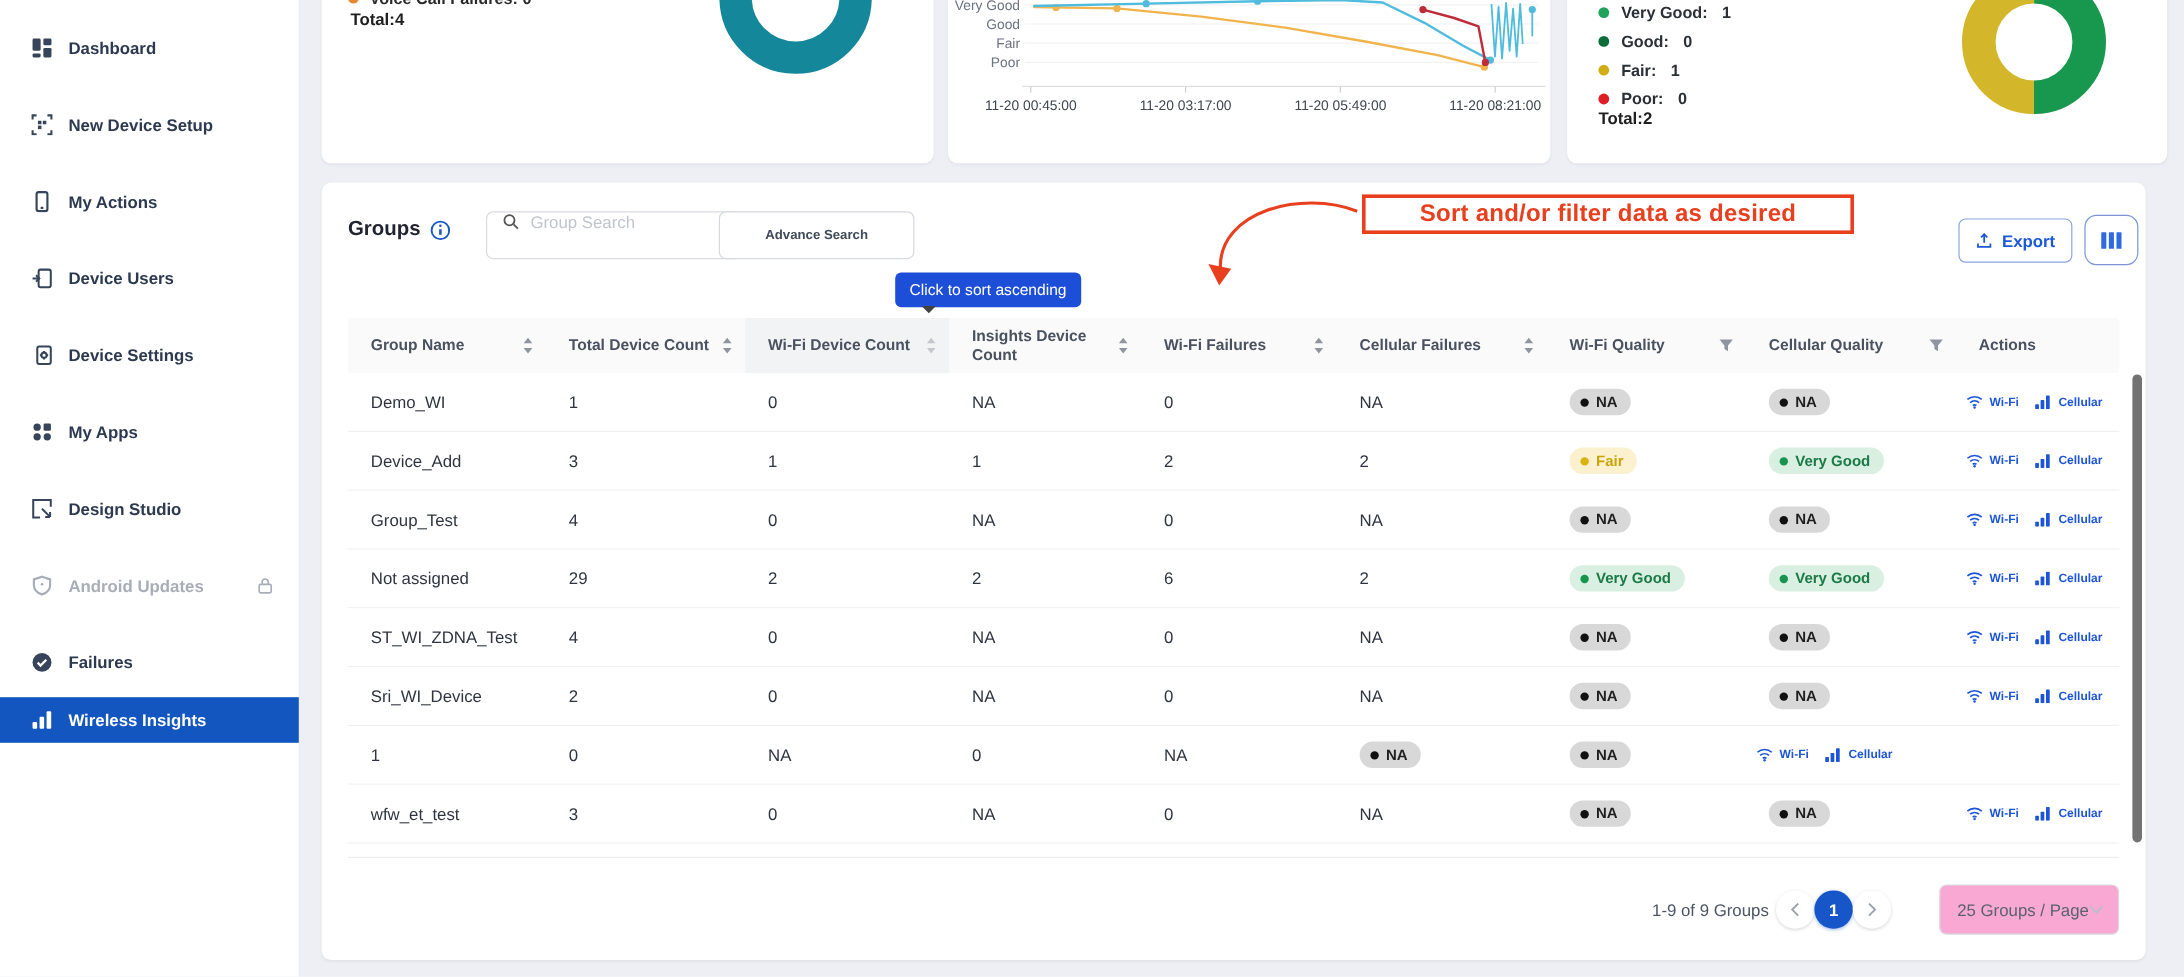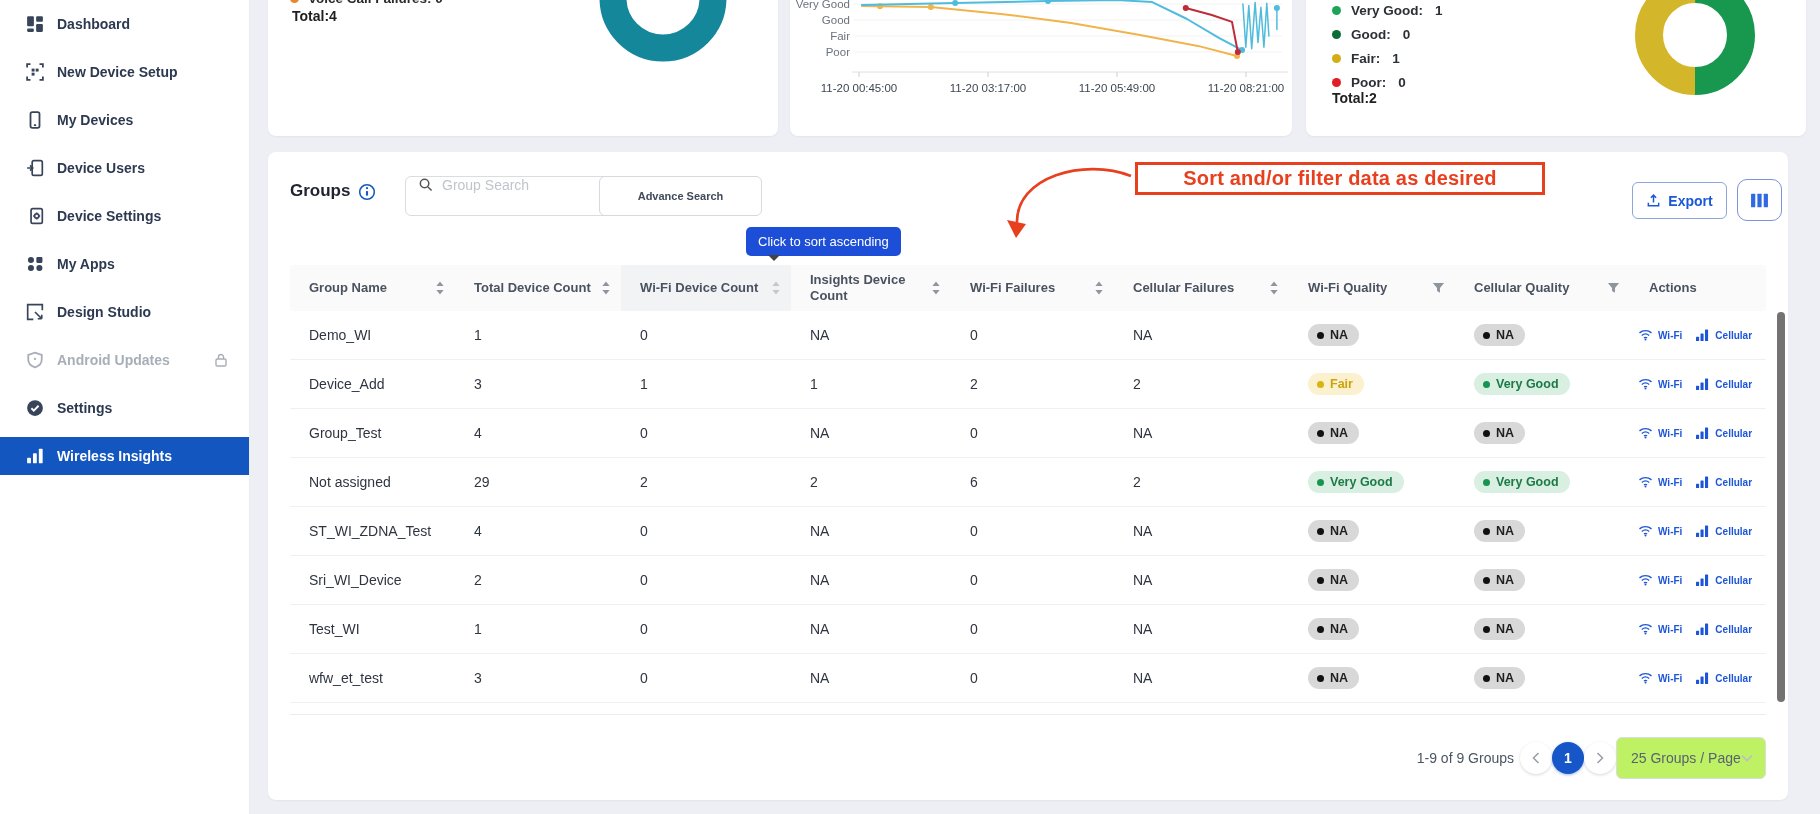--- a/index.html
+++ b/index.html
@@ -2,21 +2,21 @@
 <html><head>
 <meta charset="utf-8">
 <style>
   * { margin:0; padding:0; box-sizing:border-box; }
   html,body { width:1820px; height:814px; overflow:hidden; }
   body { font-family:"Liberation Sans", sans-serif; background:#edeff4; position:relative; }
   #app { position:absolute; inset:0; }
 
   
   .sidebar { position:absolute; left:0; top:0; width:250px; height:814px; background:#fff; border-right:1px solid #e9ecf1; z-index:5; display:flex; flex-direction:column; }
-  .side-item { height:48px; display:flex; align-items:center; padding-left:26px; gap:13px; color:#2c3950; font-size:14px; font-weight:700; cursor:pointer; position:relative; }
+  .side-item { height:48px; display:flex; align-items:center; padding-left:26px; gap:13px; color:#2c3950; font-size:14px; font-weight:700; cursor:pointer; position:relative;margin-top:16px; }
   .side-item .icn { width:18px; height:18px; color:#37445a; flex:0 0 18px; display:flex; }
   .side-item .icn svg { width:18px; height:18px; }
   .side-item.disabled { color:#a8aeb8; }
   .side-item.disabled .icn { color:#a8aeb8; }
   .side-item .lock { position:absolute; right:20px; width:16px; height:16px; color:#a8aeb8; }
   .side-item .lock svg { width:16px; height:16px; }
   .side-item.active { background:#1456c0; color:#fff; height:38px; margin:5px 0; }
   .side-item.active .icn { color:#fff; }
 
   
@@ -75,21 +75,21 @@
   .alink { display:inline-flex; align-items:center; gap:5px; color:#1d55d9; font-size:10px; font-weight:700; cursor:pointer; white-space:nowrap; }
   .alink svg { width:15px; height:12px; }
 
   .vscroll { position:absolute; left:1509px; top:160px; width:8px; height:390px; background:#737373; border-radius:4px; cursor:pointer; }
 
   .pagebar { position:absolute; left:22px; right:22px; top:562px; bottom:0; border-top:1px solid #ededed; display:flex; align-items:center; justify-content:flex-end; padding-right:0; }
   .psummary { font-size:14px; color:#4b5563; margin-right:6px; }
   .pcircle { width:32px; height:32px; border-radius:50%; display:flex; align-items:center; justify-content:center; background:#fff; box-shadow:0 1px 3px rgba(0,0,0,.16); color:#9aa1ab; cursor:pointer; }
   .pcircle svg { width:8px; height:12px; }
   .pcircle.current { background:#1656c8; color:#fff; font-size:14px; font-weight:700; box-shadow:0 1px 3px rgba(21,86,200,.4); }
-  .psize { width:150px; height:42px; border:1px solid #d9dce1; border-radius:6px; display:flex; align-items:center; justify-content:space-between; padding:0 12px 0 14px; font-size:14px; color:#5a6270; background:#bef264; cursor:pointer; }
+  .psize { width:150px; height:42px; border:1px solid #d9dce1; border-radius:6px; display:flex; align-items:center; justify-content:space-between; padding:0 12px 0 14px; font-size:14px; color:#5a6270; background:#f9a8d4; cursor:pointer;margin-left:40px; }
   .psize .chv { width:12px; height:8px; color:#b9bec7; display:flex; }
   .psize .chv svg { width:12px; height:8px; }
 
   
   .anno-box { position:absolute; left:1135px; top:162px; width:410px; height:33px; border:3px solid #e8401f; background:#fff; color:#e8401f; font-size:20px; font-weight:700; display:flex; align-items:center; justify-content:center; z-index:9; letter-spacing:.2px; }
   .anno-arrow { position:absolute; left:980px; top:166px; width:200px; height:85px; z-index:9; pointer-events:none; }
 </style>
 </head>
 <body>
 
@@ -118,21 +118,21 @@
         </span>
         <span>New Device Setup</span>
       </div>
       <div class="side-item">
         <span class="icn">
           <svg viewBox="0 0 16 16" fill="none" stroke="currentColor" stroke-width="1.6">
             <rect x="4" y="1" width="8" height="14" rx="1.6"></rect>
             <path d="M7 12.6h2"></path>
           </svg>
         </span>
-        <span>My Devices</span>
+        <span>My Actions</span>
       </div>
       <div class="side-item">
         <span class="icn">
           <svg viewBox="0 0 16 16" fill="none" stroke="currentColor" stroke-width="1.5">
             <rect x="5.5" y="1.5" width="9" height="13" rx="1.5"></rect>
             <path d="M1 8h5M3.6 5.6 6 8l-2.4 2.4"></path>
           </svg>
         </span>
         <span>Device Users</span>
       </div>
@@ -179,21 +179,21 @@
             <path d="M5.5 7V5a2.5 2.5 0 0 1 5 0v2"></path>
           </svg></span>
       </div>
       <div class="side-item">
         <span class="icn">
           <svg viewBox="0 0 16 16">
             <circle cx="8" cy="8" r="7" fill="currentColor"></circle>
             <path d="M4.8 8.2l2.1 2.1 4.3-4.3" stroke="#fff" stroke-width="1.7" fill="none"></path>
           </svg>
         </span>
-        <span>Settings</span>
+        <span>Failures</span>
       </div>
       <div class="side-item active">
         <span class="icn">
           <svg viewBox="0 0 16 16" fill="currentColor">
             <rect x="1" y="9.5" width="3.4" height="5" rx="0.8"></rect>
             <rect x="6.2" y="5.5" width="3.4" height="9" rx="0.8"></rect>
             <rect x="11.4" y="1.5" width="3.4" height="13" rx="0.8"></rect>
           </svg>
         </span>
         <span>Wireless Insights</span>
@@ -584,21 +584,20 @@
                   <svg viewBox="0 0 14 12" fill="currentColor">
                     <rect x="0.5" y="7.8" width="3.1" height="4.2" rx="0.6"></rect>
                     <rect x="5" y="4.4" width="3.1" height="7.6" rx="0.6"></rect>
                     <rect x="9.5" y="0.5" width="3.1" height="11.5" rx="0.6"></rect>
                   </svg>
                   <span>Cellular</span>
                 </span>
               </div>
             </div>
             <div class="trow">
-              <div class="td">Test_WI</div>
               <div class="td">1</div>
               <div class="td">0</div>
               <div class="td">NA</div>
               <div class="td">0</div>
               <div class="td">NA</div>
               <div class="td">
                 <span class="badge b-na"><span class="bdot"></span>NA</span>
               </div>
               <div class="td">
                 <span class="badge b-na"><span class="bdot"></span>NA</span>

